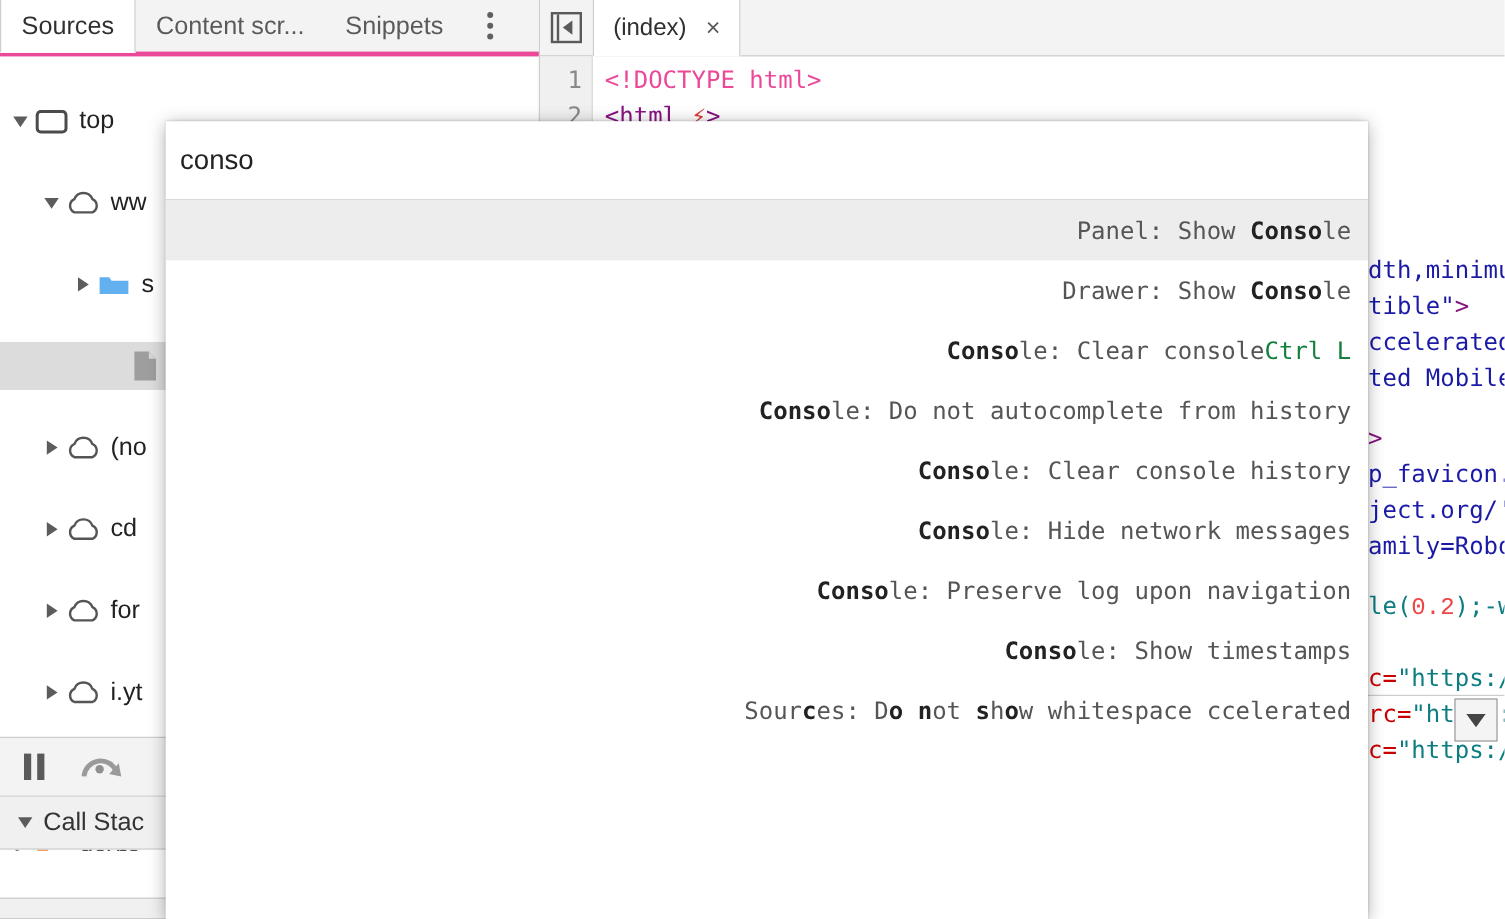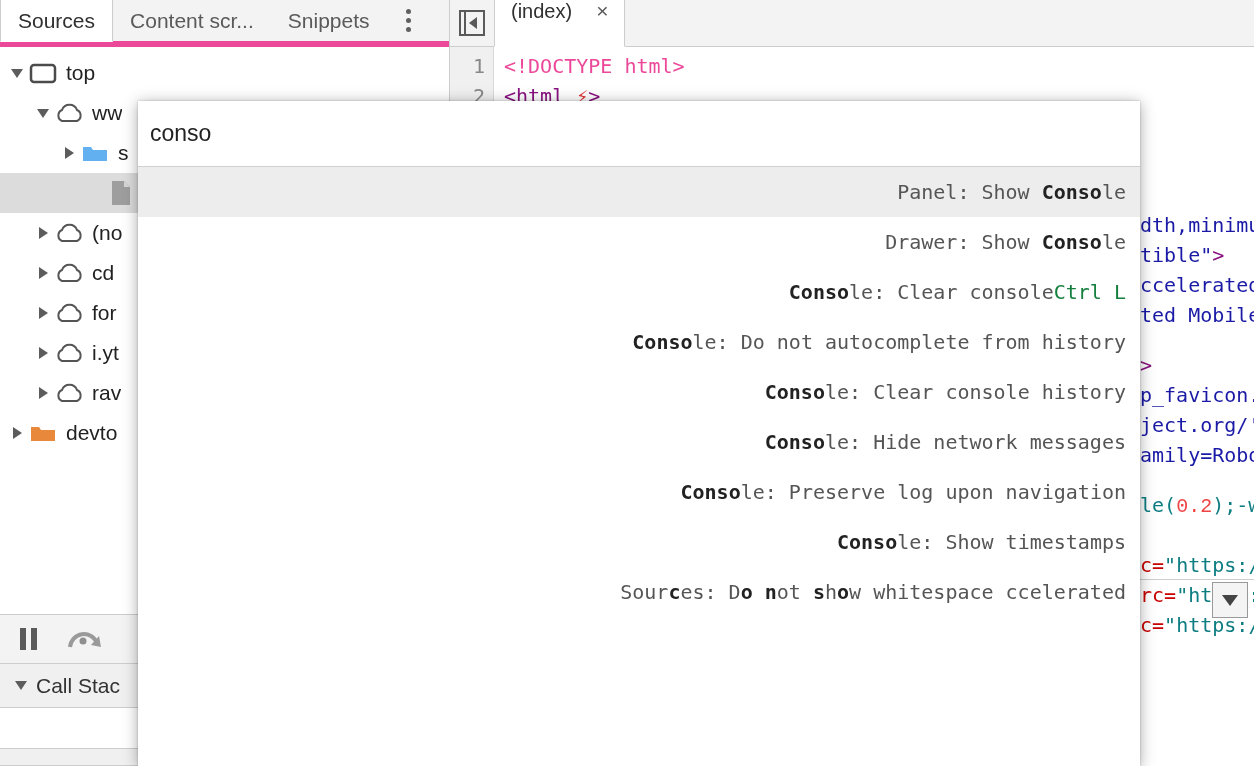--- a/index.html
+++ b/index.html
@@ -27,21 +27,21 @@
     width: 450px; height: 766px;
     background: #ffffff;
     border-right: 1px solid #cdcdcd;
     box-sizing: border-box;
   }
 
   .tabbar {
     position: relative;
     height: 47px;
     background: #f3f3f3;
-    border-bottom: 6px solid #ec4899;
+    border-bottom: 4px solid #ec4899;
     display: flex;
     align-items: stretch;
     box-sizing: border-box;
   }
   .tab {
     display: flex;
     align-items: center;
     padding: 0 17px;
     font-size: 21px;
     color: #5a5a5a;
@@ -82,20 +82,21 @@
     color: #222;
     user-select: none;
   }
   .tree-row {
     display: flex;
     align-items: center;
     height: 40px;
     white-space: nowrap;
     padding-left: 6px;
     box-sizing: border-box;
+    margin-top: 28px;
   }
   .tree-row.selected { background: #dcdcdc; }
 
   .twisty {
     width: 22px;
     flex: 0 0 22px;
     display: flex;
     align-items: center;
     justify-content: center;
   }
@@ -225,21 +226,22 @@
   }
   .panel-toggle-arrow {
     margin-left: 3px;
     width: 0; height: 0;
     border-right: 8px solid #5a5a5a;
     border-top: 6px solid transparent;
     border-bottom: 6px solid transparent;
   }
   .etab {
     display: flex;
-    gap: 24px;
+    align-items: center;
+    gap: 16px;
     padding: 0 16px;
     font-size: 20px;
     color: #303030;
     background: #ffffff;
     border-left: 1px solid #cdcdcd;
     border-right: 1px solid #cdcdcd;
     border-bottom: 1px solid #ffffff;
     margin-bottom: -1px;
     box-sizing: border-box;
   }

